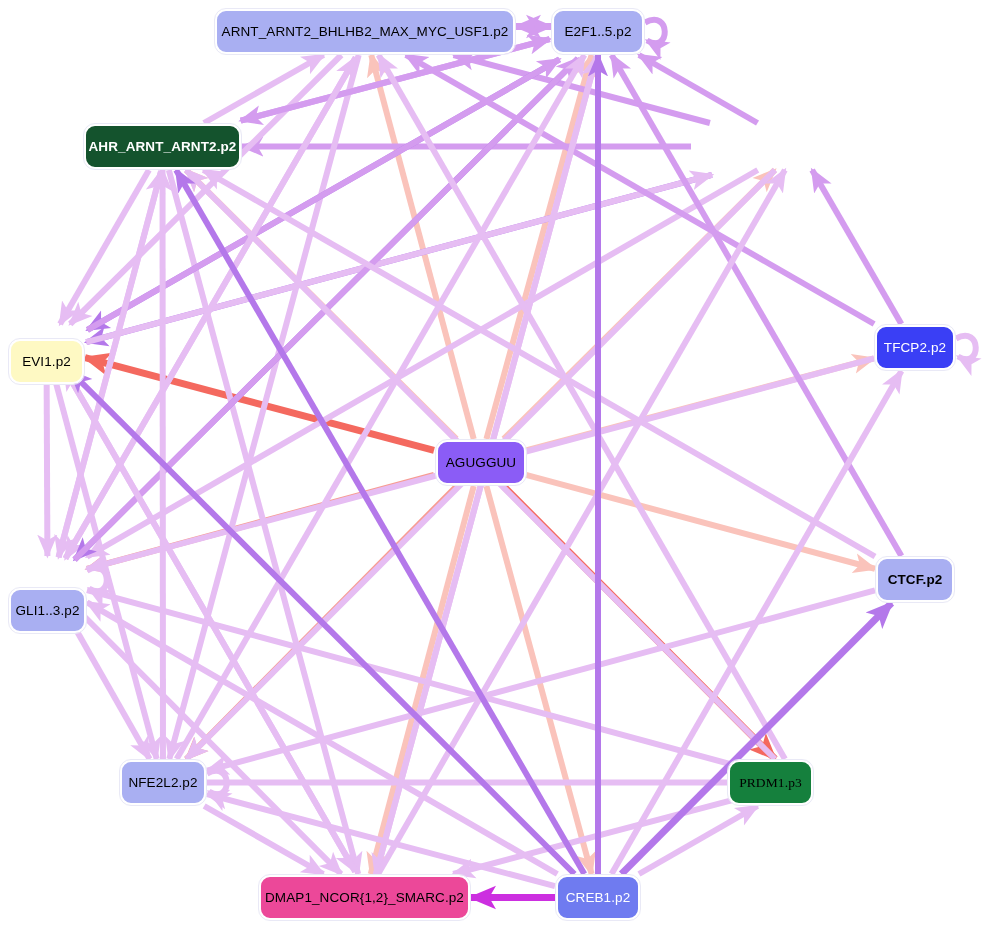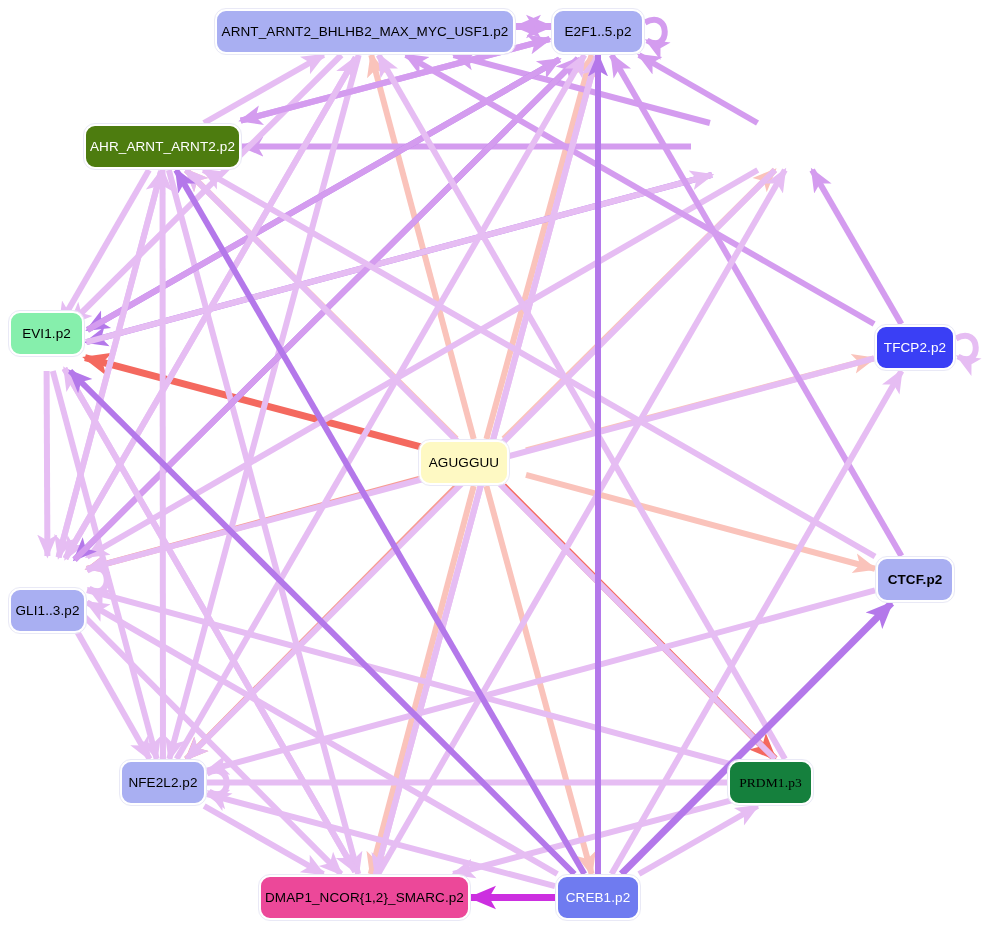--- a/index.html
+++ b/index.html
@@ -155,30 +155,30 @@
       <path d="M 87.00 570.50 C 113 556.5, 113 602.5, 89.00 588.50" stroke="#e6bdf3" stroke-width="6" fill="none" marker-end="url(#arrow-e6bdf3)"></path>
       <path d="M 207.00 773.50 C 233 759.5, 233 805.5, 209.00 791.50" stroke="#e6bdf3" stroke-width="6" fill="none" marker-end="url(#arrow-e6bdf3)"></path>
     </svg>
   <div id="node-layer">
       <div class="node" style="left: 215px; top: 9px; width: 300px; height: 45px; background: rgb(169, 175, 242); color: rgb(0, 0, 0);">
         <span class="node-label">ARNT_ARNT2_BHLHB2_MAX_MYC_USF1.p2</span>
       </div>
       <div class="node" style="left: 552px; top: 9px; width: 92px; height: 45px; background: rgb(169, 175, 242); color: rgb(0, 0, 0);">
         <span class="node-label">E2F1..5.p2</span>
       </div>
-      <div class="node" style="left: 84px; top: 124px; width: 157px; height: 45px; background: #4d7c0f; color: rgb(255, 255, 255);">
+      <div class="node" style="left: 84px; top: 124px; width: 157px; height: 45px; background: #14532d; color: rgb(255, 255, 255); font-weight: bold;">
         <span class="node-label">AHR_ARNT_ARNT2.p2</span>
       </div>
-      <div class="node" style="left: 9px; top: 311px; width: 75px; height: 45px; background: #86efac; color: rgb(0, 0, 0); align-items: center;">
+      <div class="node" style="left: 9px; top: 339px; width: 75px; height: 45px; background: #fef9c3; color: rgb(0, 0, 0); align-items: center;">
         <span class="node-label">EVI1.p2</span>
       </div>
       <div class="node" style="left: 875px; top: 325px; width: 80px; height: 45px; background: rgb(58, 63, 245); color: rgb(255, 255, 255);">
         <span class="node-label">TFCP2.p2</span>
       </div>
-      <div class="node" style="left: 419px; top: 440px; width: 90px; height: 45px; background: #fef9c3; color: rgb(0, 0, 0); justify-content: center;">
+      <div class="node" style="left: 436px; top: 440px; width: 90px; height: 45px; background: #8b5cf6; color: rgb(0, 0, 0); justify-content: center;">
         <span class="node-label">AGUGGUU</span>
       </div>
       <div class="node" style="left: 9px; top: 588px; width: 77px; height: 45px; background: rgb(169, 175, 242); color: #000000;">
         <span class="node-label">GLI1..3.p2</span>
       </div>
       <div class="node" style="left: 876px; top: 557px; width: 78px; height: 45px; background: rgb(169, 175, 242); color: rgb(0, 0, 0); font-weight: bold;">
         <span class="node-label">CTCF.p2</span>
       </div>
       <div class="node" style="left: 120px; top: 760px; width: 86px; height: 45px; background: rgb(169, 175, 242); color: rgb(0, 0, 0);">
         <span class="node-label">NFE2L2.p2</span>

